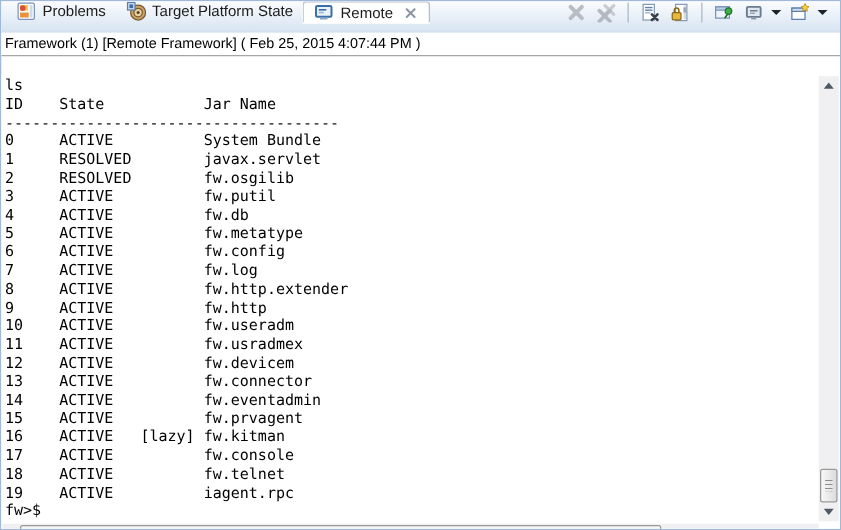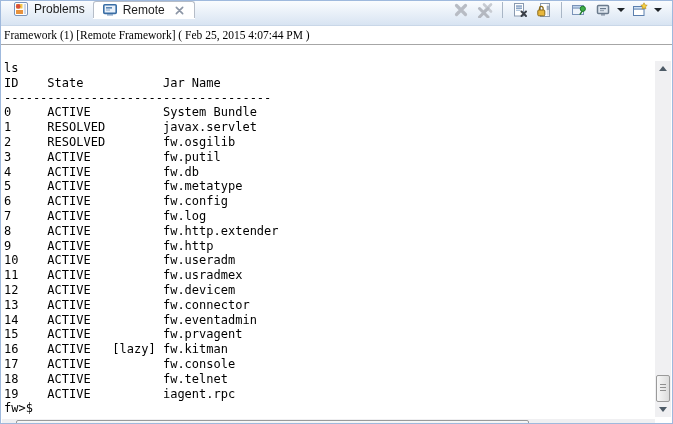--- a/index.html
+++ b/index.html
@@ -60,21 +60,21 @@
     border-top:4px solid #1e2328;cursor:pointer;
   }
 
   .icon16{width:16px;height:16px;display:block;}
 
   
   .console-header{
     height:19px;background:#fff;
     border-bottom:1px solid #a6a6a6;
     font-size:11.5px;color:#000;
-    padding:3px 3px 0 3px;white-space:nowrap;overflow:hidden;font-family:Liberation Serif, serif;
+    padding:3px 3px 0 3px;white-space:nowrap;overflow:hidden;
   }
 
   
   .console-body{position:relative;height:378px;background:#fff;margin-top:15px;}
   .console-text{
     position:absolute;left:0;top:0;right:20px;bottom:22px;
     margin:0;padding:1px 0 0 3px;
     font-family:"DejaVu Sans Mono",monospace;
     font-size:12px;line-height:14.8px;
     color:var(--console-text-color);
@@ -130,20 +130,30 @@
       <svg class="icon16" viewBox="0 0 16 16">
         <rect x="1.5" y="1.5" width="13" height="13" rx="1.5" fill="#ffffff" stroke="#7a93b8"></rect>
         <rect x="3" y="3" width="6.5" height="4.5" fill="#f4c84a"></rect>
         <circle cx="5.2" cy="5.4" r="2.3" fill="#d94f3c"></circle>
         <rect x="3" y="9" width="7" height="4" fill="#e8923c"></rect>
         <rect x="10.8" y="3" width="2.2" height="10" fill="#cfd8e6"></rect>
       </svg>
       <span>Problems</span>
     </div>
 
+    <div class="tab">
+      <svg class="icon16" viewBox="0 0 16 16">
+        <circle cx="9.5" cy="9" r="6" fill="#caa36a" stroke="#7a5c2e"></circle>
+        <circle cx="9.5" cy="9" r="3.4" fill="#e6cfa0" stroke="#7a5c2e"></circle>
+        <circle cx="9.5" cy="9" r="1.2" fill="#5a3f1d"></circle>
+        <rect x="1" y="1" width="6" height="6" fill="#cfe0f4" stroke="#5b7fae"></rect>
+        <rect x="2.5" y="2.5" width="3" height="3" fill="#3a6ea5"></rect>
+      </svg>
+      <span>Target Platform State</span>
+    </div>
 
 
     <div class="tab active">
       <svg class="icon16" viewBox="0 0 16 16">
         <rect x="1.8" y="2.8" width="12.4" height="8.6" rx="1" fill="#e9f1fa" stroke="#3a6ea5" stroke-width="1.6"></rect>
         <rect x="4" y="5.2" width="6" height="1.3" fill="#3a6ea5"></rect>
         <rect x="4" y="7.4" width="4" height="1.3" fill="#9db8d6"></rect>
         <rect x="5" y="12" width="6" height="1.6" fill="#8aa7c8"></rect>
       </svg>
       <span>Remote</span>

